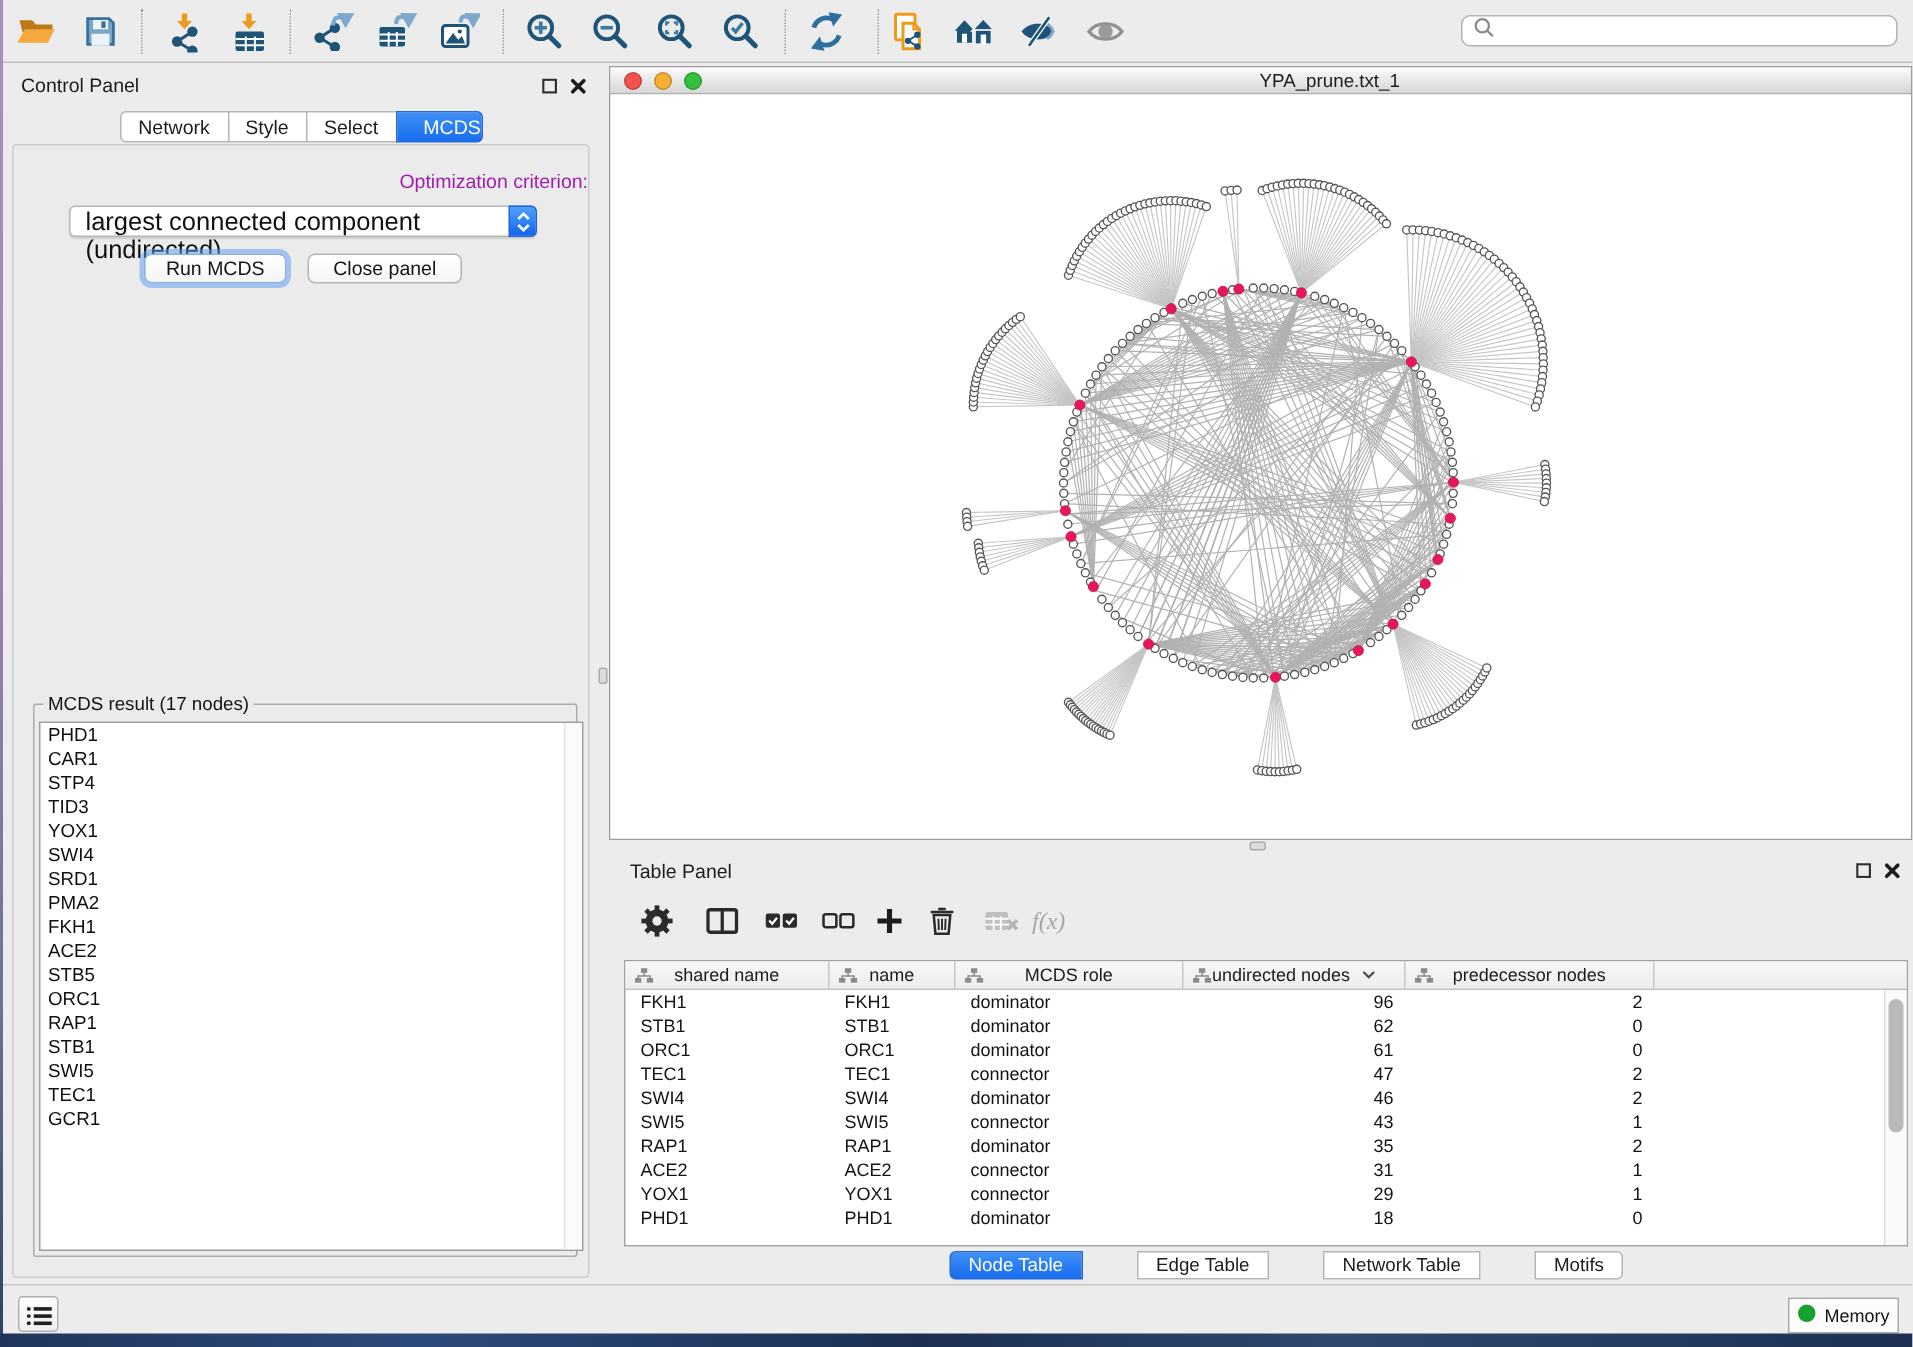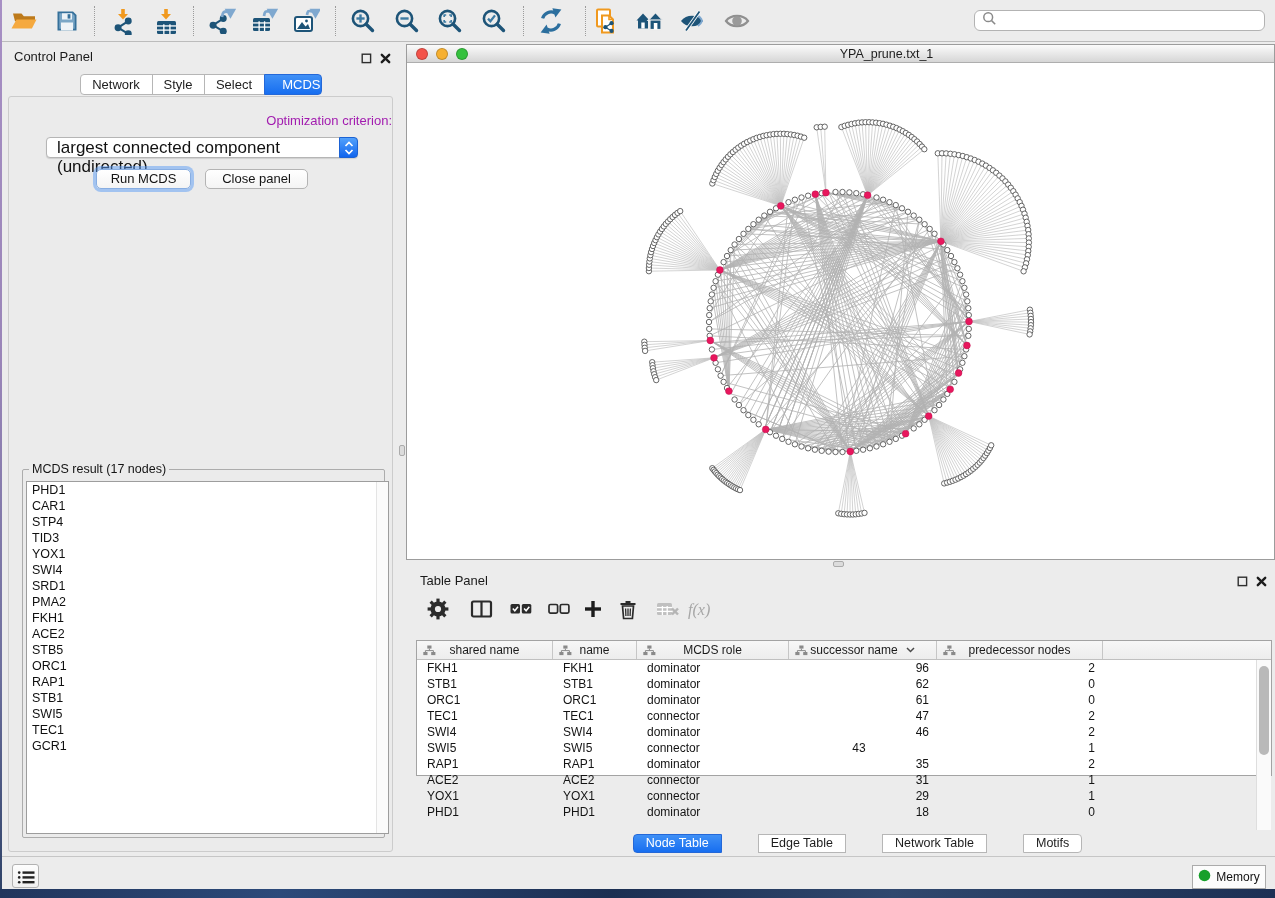--- a/index.html
+++ b/index.html
@@ -58,23 +58,23 @@
     transform:translateX(46px); font-weight:500; }
   .net-canvas { position:absolute; left:0; top:18px; width:867px; height:496px; background:#fff; overflow:hidden; }
 
   .vsplit-grip { position:absolute; left:397px; top:445px; width:6px; height:11px; background:#dcdcdc;
     border:1px solid #ababab; border-radius:2px; }
   .hsplit-grip { position:absolute; left:831px; top:561px; width:11px; height:6px; background:#dcdcdc;
     border:1px solid #ababab; border-radius:2px; }
 
   
   .table-panel { position:absolute; left:402px; top:568px; width:871px; height:288px; background:#ececec; }
-  .tp-toolbar { position:absolute; left:10px; top:26px; width:851px; height:44px; display:flex; }
+  .tp-toolbar { position:absolute; left:10px; top:26px; width:851px; height:44px; display:flex; align-items:center; }
   .tp-tool { display:flex; align-items:center; justify-content:center; height:34px; }
-  .tbl { position:absolute; left:12px; top:72px; width:856px; height:136px; background:#fff; border:1px solid #a3a3a3; }
+  .tbl { position:absolute; left:12px; top:72px; width:856px; height:191px; background:#fff; border:1px solid #a3a3a3; }
   .tbl-header { display:flex; height:19px; background:linear-gradient(#f7f7f7,#ededed); border-bottom:1px solid #c0c0c0; }
   .tbl-hcell { position:relative; display:flex; align-items:center; justify-content:center; gap:4px; font-size:12px; color:#1b1b1b;
     border-right:1px solid #c6c6c6; height:100%; }
   .tbl-hcell .hicon { position:absolute; left:6px; top:4px; display:flex; }
   .tbl-hcell.filler { border-right:none; }
   .tbl-row { display:flex; height:16px; }
   .tbl-cell { font-size:12px; color:#141414; line-height:16px; padding-left:10px; overflow:hidden; white-space:nowrap; }
   .tbl-cell.num { text-align:right; padding-left:0; padding-right:8px; }
   .tbl-scroll { position:absolute; right:0; top:19px; width:15px; height:170px; background:#fafafa; border-left:1px solid #dedede; }
   .tbl-thumb { position:absolute; left:2px; top:6px; width:10px; height:89px; background:#b9b9b9; border-radius:5px; }
@@ -1345,21 +1345,21 @@
                 <g fill="#8a8a8a">
                   <rect x="4.3" y="0.5" width="4.2" height="3.1"></rect>
                   <rect x="0.3" y="7" width="4.2" height="3.1"></rect>
                   <rect x="8.2" y="7" width="4.2" height="3.1"></rect>
                 </g>
                 <g stroke="#8a8a8a" stroke-width="1">
                   <path d="M6.4 3.6 v2 M2.4 7 v-1.4 h8 V7" fill="none"></path>
                 </g>
               </svg>
             </span>
-            <span>successor name</span>
+            <span>undirected nodes</span>
             <span style="display:flex;margin-left:4px">
               <svg width="9" height="6" viewBox="0 0 9 6">
                 <path d="M1 1 l3.5 3.5 L8 1" stroke="#4a4a4a" stroke-width="1.5" fill="none"></path>
               </svg>
             </span>
           </div>
           <div class="tbl-hcell" style="width: 166px;">
             <span class="hicon">
               <svg width="13" height="11" viewBox="0 0 13 11">
                 <g fill="#8a8a8a">
@@ -1409,21 +1409,21 @@
             <div class="tbl-cell" style="width: 136px;">SWI4</div>
             <div class="tbl-cell" style="width: 84px;">SWI4</div>
             <div class="tbl-cell" style="width: 152px;">dominator</div>
             <div class="tbl-cell num" style="width: 148px;">46</div>
             <div class="tbl-cell num" style="width: 166px;">2</div>
           </div>
           <div class="tbl-row">
             <div class="tbl-cell" style="width: 136px;">SWI5</div>
             <div class="tbl-cell" style="width: 84px;">SWI5</div>
             <div class="tbl-cell" style="width: 152px;">connector</div>
-            <div class="tbl-cell num" style="width: 148px; text-align: center;">43</div>
+            <div class="tbl-cell num" style="width: 148px;">43</div>
             <div class="tbl-cell num" style="width: 166px;">1</div>
           </div>
           <div class="tbl-row">
             <div class="tbl-cell" style="width: 136px;">RAP1</div>
             <div class="tbl-cell" style="width: 84px;">RAP1</div>
             <div class="tbl-cell" style="width: 152px;">dominator</div>
             <div class="tbl-cell num" style="width: 148px;">35</div>
             <div class="tbl-cell num" style="width: 166px;">2</div>
           </div>
           <div class="tbl-row">

